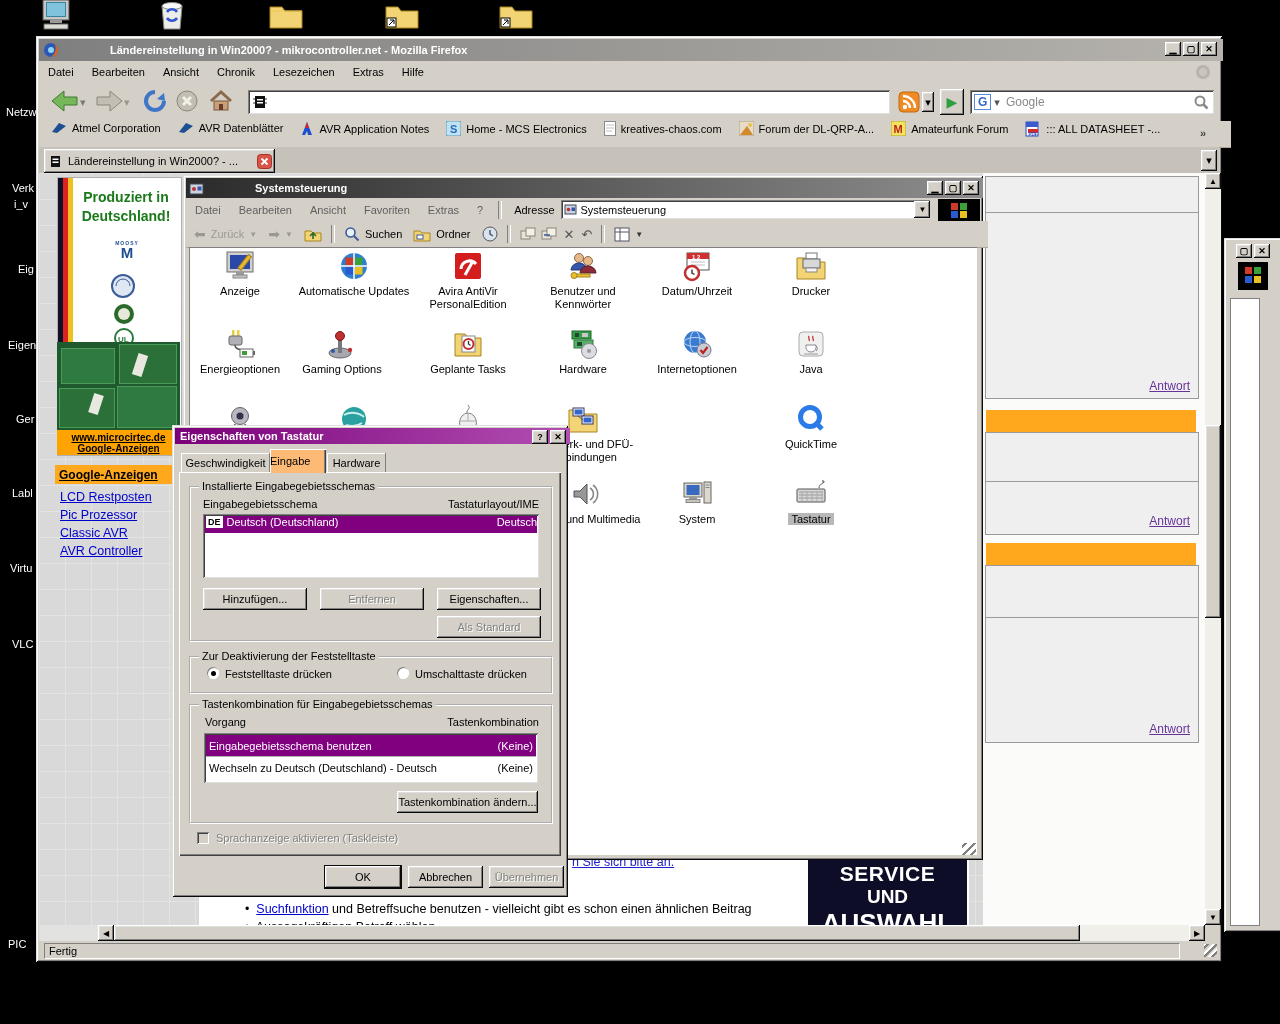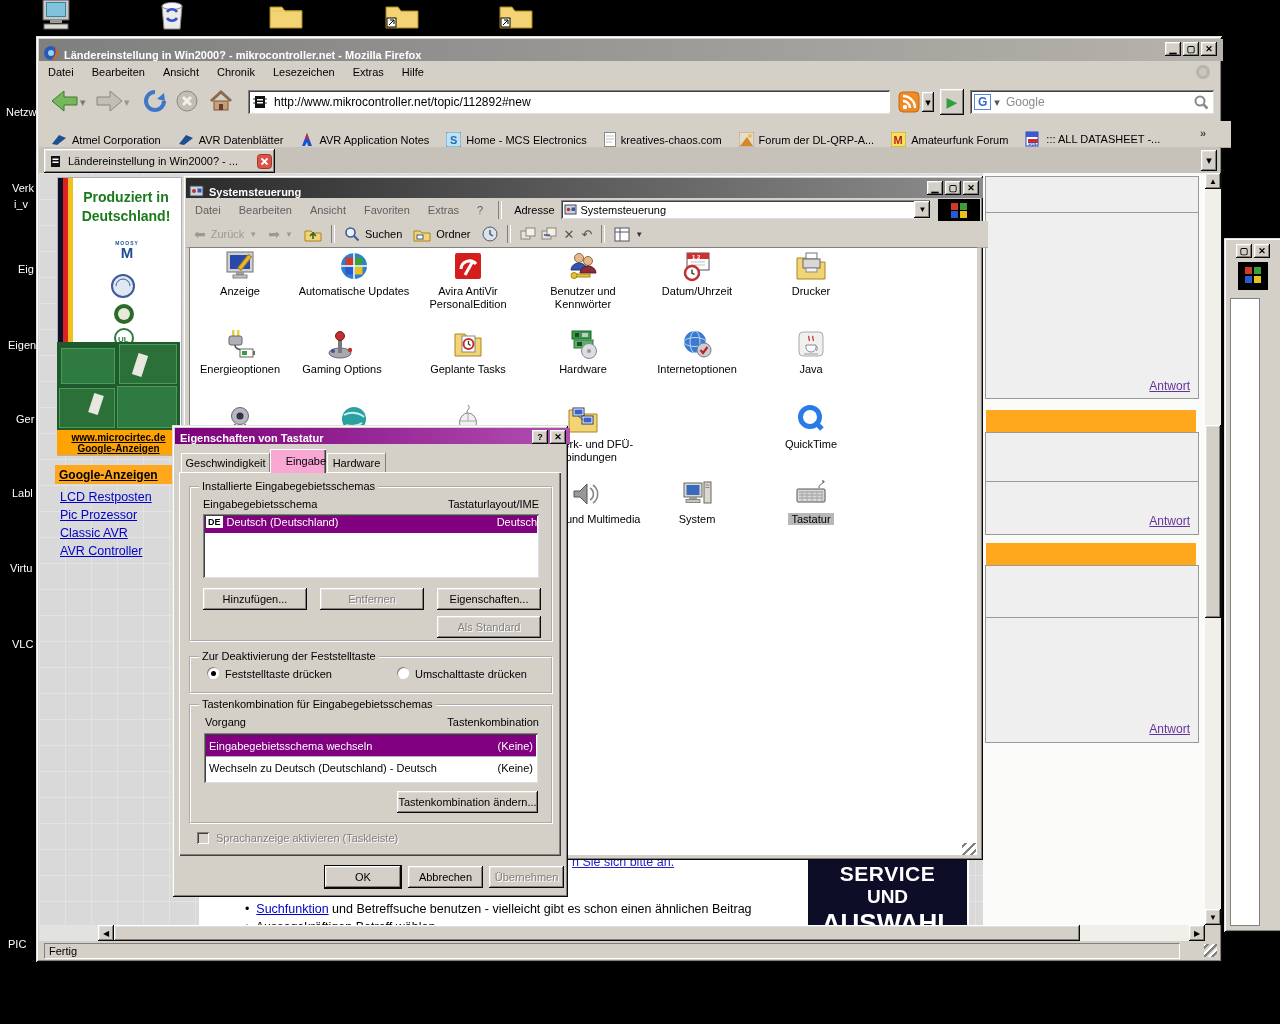--- a/index.html
+++ b/index.html
@@ -8,21 +8,21 @@
   .abs{position:absolute;}
   
   .win{background:#d4d0c8;box-shadow:inset 1px 1px #dfdfdf,inset -1px -1px #0a0a0a,inset 2px 2px #fff,inset -2px -2px #808080;}
   .btn{background:#d4d0c8;box-shadow:inset -1px -1px #0a0a0a,inset 1px 1px #fff,inset -2px -2px #808080,inset 2px 2px #dfdfdf;
     display:flex;align-items:center;justify-content:center;font-size:11px;cursor:default;}
   .btn.def{box-shadow:0 0 0 1px #0a0a0a,inset -1px -1px #0a0a0a,inset 1px 1px #fff,inset -2px -2px #808080,inset 2px 2px #dfdfdf;}
   .dis{color:#808080;text-shadow:1px 1px 0 #fff;}
   .fld{background:#fff;box-shadow:inset 1px 1px #808080,inset -1px -1px #dfdfdf,inset 2px 2px #404040,inset -2px -2px #fff;}
   .grp{border:2px groove #fff;}
   .grp>.leg{position:absolute;top:-8px;left:8px;background:#d4d0c8;padding:0 3px;}
-  .ttl{display:flex;align-items:flex-end;color:#fff;font-weight:bold;font-size:11px;}
+  .ttl{display:flex;align-items:center;color:#fff;font-weight:bold;font-size:11px;gap:46px;}
   .tbtn{width:16px;height:14px;font-size:9px;font-weight:bold;color:#000;}
   .vsep{width:2px;border-left:1px solid #808080;border-right:1px solid #fff;}
   .dt-label{position:absolute;color:#fff;font-size:11px;}
   
   .ff-menu-item{padding:4px 9px;}
   .bm{display:flex;align-items:center;gap:5px;white-space:nowrap;}
   
   .content-clip{position:absolute;left:39px;top:173px;width:1166px;height:752px;overflow:hidden;
     background-color:#d9d9d9;
     background-image:linear-gradient(#e3e3e1 1px,transparent 1px),linear-gradient(90deg,#e3e3e1 1px,transparent 1px);
@@ -178,21 +178,20 @@
       <svg width="14" height="14">
           <rect x="2" y="1" width="10" height="12" fill="#111"></rect>
           <rect x="0" y="3" width="2" height="2" fill="#999"></rect>
           <rect x="0" y="7" width="2" height="2" fill="#999"></rect>
           <rect x="12" y="3" width="2" height="2" fill="#999"></rect>
           <rect x="12" y="7" width="2" height="2" fill="#999"></rect>
           <rect x="4" y="4" width="6" height="1.5" fill="#fff"></rect>
           <rect x="4" y="7" width="6" height="1.5" fill="#fff"></rect>
         </svg>
     </span>
-    <input style="border: none; outline: none; flex: 1 1 0%; font-size: 12px; height: 18px;" value="http://www.mikrocontroller.net/topic/112892#new">
   </div>
   <div class="abs" style="left:898px;top:91px">
     <svg width="22" height="22">
         <rect x="1" y="1" width="20" height="20" rx="4" fill="#f08a24" stroke="#c06a10"></rect>
         <circle cx="7" cy="16" r="2.2" fill="#fff"></circle>
         <path d="M5,10 a7,7 0 0 1 7,7 M5,5 a12,12 0 0 1 12,12" stroke="#fff" stroke-width="2.4" fill="none"></path>
       </svg>
   </div>
   <div class="abs btn" style="left:922px;top:92px;width:12px;height:20px">▾</div>
   <div class="abs btn" style="left:940px;top:89px;width:24px;height:26px;color:#2e9e3e;font-size:14px">▶</div>
@@ -201,21 +200,21 @@
     <span style="color:#555;margin-right:4px">▾</span>
     <input style="border: none; outline: none; flex: 1 1 0%; font-size: 12px; height: 18px;" placeholder="Google">
     <span style="margin-right:5px;display:inline-flex">
       <svg width="15" height="15">
           <circle cx="6" cy="6" r="4.5" fill="none" stroke="#8a8a8a" stroke-width="2"></circle>
           <path d="M9.5,9.5 l4,4" stroke="#8a8a8a" stroke-width="2.5"></path>
         </svg>
     </span>
   </div>
 
-  <div class="abs" style="left:39px;top:121px;width:1180px;height:26px;background:#d4d0c8;display:flex;align-items:flex-end;gap:17px;padding-left:12px;border-bottom:1px solid #aca899">
+  <div class="abs" style="left:39px;top:121px;width:1180px;height:26px;background:#d4d0c8;display:flex;align-items:flex-start;gap:17px;padding-left:12px;border-bottom:1px solid #aca899">
     <span class="bm">
         <svg width="16" height="14">
           <path d="M1,11 L8,2 L15,5 L6,12 Z" fill="#1d4f91"></path>
         </svg>
         <span>Atmel Corporation</span>
       </span>
     <span class="bm">
         <svg width="16" height="14">
           <path d="M1,11 L8,2 L15,5 L6,12 Z" fill="#1d4f91"></path>
         </svg>
@@ -683,21 +682,21 @@
     <div class="abs btn tbtn" style="right:4px;top:2px">✕</div>
   </div>
 
   <div class="abs btn" style="left:181px;top:453px;width:89px;height:20px;box-shadow:inset -1px 0 #808080,inset 1px 1px #fff">
       <span>Geschwindigkeit</span>
     </div>
   <div class="abs btn" style="left:327px;top:453px;width:59px;height:20px;box-shadow:inset -1px 0 #808080,inset 1px 1px #fff">
       <span>Hardware</span>
     </div>
   <div class="abs" style="left:179px;top:472px;width:382px;height:384px;background:#d4d0c8;box-shadow:inset 1px 1px #fff,inset -1px -1px #404040,inset -2px -2px #808080"></div>
-  <div class="abs" style="left:270px;top:449px;width:56px;height:24px;background:#f9a8d4;box-shadow:inset 1px 1px #fff,inset -1px 0 #404040,inset -2px 0 #808080;display:flex;align-items:center;justify-content:flex-end">
+  <div class="abs" style="left:270px;top:449px;width:56px;height:24px;background:#fdba74;box-shadow:inset 1px 1px #fff,inset -1px 0 #404040,inset -2px 0 #808080;display:flex;align-items:center;justify-content:flex-start">
       <span>Eingabe</span>
     </div>
 
   <div class="abs grp" style="left:189px;top:486px;width:360px;height:152px">
     <span class="leg">Installierte Eingabegebietsschemas</span>
     <span class="abs" style="left:12px;top:10px">Eingabegebietsschema</span>
     <span class="abs" style="right:12px;top:10px">Tastaturlayout/IME</span>
     <div class="abs fld" style="left:12px;top:26px;width:336px;height:64px">
       <div class="purple-row" style="margin:2px;height:17px;display:flex;align-items:flex-start;overflow:hidden">
         <span style="background:#fff;color:#000;font-size:9px;font-weight:bold;padding:1px 2px;margin:0 4px 0 1px">DE</span>
@@ -728,21 +727,21 @@
     <span class="abs" style="left:206px;top:9px;width:12px;height:12px;border-radius:50%;background:#fff;box-shadow:inset 1px 1px #808080,inset -1px -1px #fff"></span>
     <span class="abs" style="left:224px;top:10px">Umschalttaste drücken</span>
   </div>
 
   <div class="abs grp" style="left:189px;top:704px;width:360px;height:116px">
     <span class="leg">Tastenkombination für Eingabegebietsschemas</span>
     <span class="abs" style="left:14px;top:10px">Vorgang</span>
     <span class="abs" style="right:12px;top:10px">Tastenkombination</span>
     <div class="abs fld" style="left:13px;top:27px;width:334px;height:50px">
       <div class="purple-row" style="margin:2px 2px 0 2px;height:21px;display:flex;align-items:center;padding:0 3px">
-        <span style="flex:1">Eingabegebietsschema wechseln</span>
+        <span style="flex:1">Eingabegebietsschema benutzen</span>
           <span>(Keine)</span>
       </div>
       <div style="margin:0 2px;height:21px;display:flex;align-items:center;padding:0 3px;border-top:1px solid #b0b0b0">
         <span style="flex:1">Wechseln zu Deutsch (Deutschland) - Deutsch</span>
           <span>(Keine)</span>
       </div>
     </div>
     <div class="abs btn" style="left:206px;top:85px;width:141px;height:22px">
         <span>Tastenkombination ändern...</span>
       </div>

